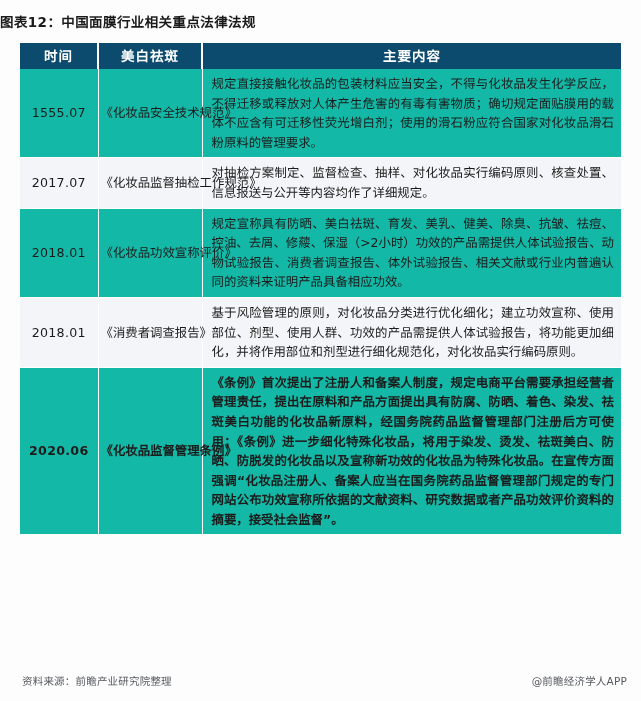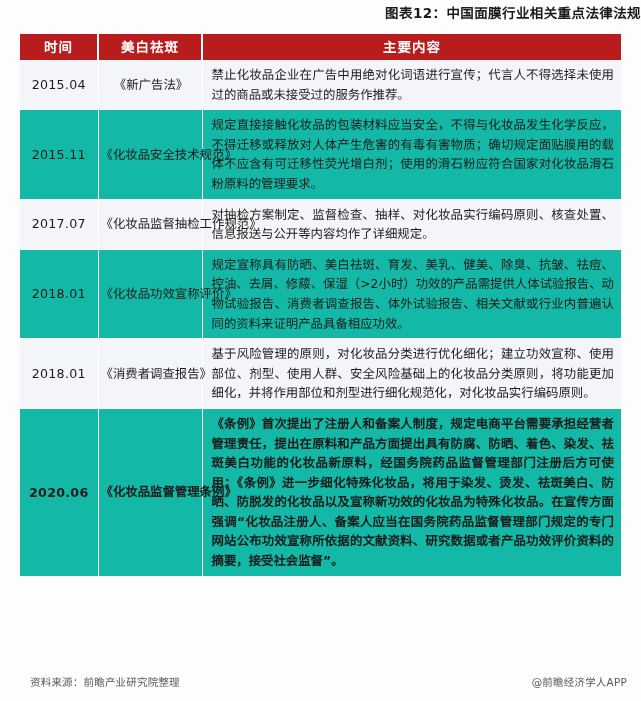--- a/index.html
+++ b/index.html
@@ -21,26 +21,26 @@
   #page {
     position: relative;
     width: 641px;
     height: 701px;
     box-sizing: border-box;
     background: #fdfdfd;
   }
 
   
   .chart-title {
-    text-align: right;
+    text-align: left;
     font-size: 13.5px;
     font-weight: bold;
     color: #1a1a1a;
     letter-spacing: 0.4px;
-    padding-top: 4px;
+    padding-top: 13px;
     padding-bottom: 0;
     line-height: 18px;
     user-select: none;
   }
 
   
   .table-wrap {
     position: relative;
     margin: 12px auto 0 auto;
     width: 601px;
@@ -51,21 +51,21 @@
     table-layout: fixed;
     position: relative;
     z-index: 2;
   }
   table.policy-table col.c-time   { width: 78px; }
   table.policy-table col.c-name   { width: 104px; }
   table.policy-table col.c-detail { width: 419px; }
 
   
   thead th {
-    background: #b91c1c;
+    background: #0c4a6e;
     color: #ffffff;
     font-size: 13.5px;
     font-weight: bold;
     text-align: center;
     height: 26px;
     padding: 0 2px;
     border-right: 2px solid #ffffff;
     letter-spacing: 1px;
     line-height: 26px;
     white-space: nowrap;
@@ -156,28 +156,27 @@
     width: 16px;
     height: 16px;
     margin: -8px 0 0 -8px;
     border-radius: 50%;
     background: rgba(120, 140, 170, 0.10);
   }
 
   
   .footer {
     position: absolute;
-    left: 16px;
+    left: 8px;
     right: 0;
     bottom: 12px;
     height: 16px;
     padding: 0 14px;
     box-sizing: border-box;
     display: flex;
-    align-items: center;
     justify-content: space-between;
     font-size: 10.5px;
     color: #55585e;
     letter-spacing: 0.2px;
     user-select: none;
   }
   .footer .source { white-space: nowrap; }
   .footer .brand  { white-space: nowrap; }
 </style>
 </head>
@@ -212,30 +211,23 @@
       </colgroup>
       <thead>
         <tr>
           <th>时间</th>
           <th>美白祛斑</th>
           <th>主要内容</th>
         </tr>
       </thead>
       <tbody>
 
-        <tr class="r-odd">
-          <td class="col-time">2015.04</td>
-          <td class="col-name">
-              <span class="nm">《新广告法》</span>
-            </td>
-          <td class="col-detail">禁止化妆品企业在广告中用绝对化词语进行宣传；代言人不得选择未使用过的商品或未接受过的服务作推荐。</td>
-        </tr>
 
         <tr class="r-even">
-          <td class="col-time">2015.11</td>
+          <td class="col-time">1555.07</td>
           <td class="col-name">
               <span class="nm">《化妆品安全技术规范》</span>
             </td>
           <td class="col-detail">规定直接接触化妆品的包装材料应当安全，不得与化妆品发生化学反应，不得迁移或释放对人体产生危害的有毒有害物质；确切规定面贴膜用的载体不应含有可迁移性荧光增白剂；使用的滑石粉应符合国家对化妆品滑石粉原料的管理要求。</td>
         </tr>
 
         <tr class="r-odd">
           <td class="col-time">2017.07</td>
           <td class="col-name">
               <span class="nm">《化妆品监督抽检工作规范》</span>
@@ -249,21 +241,21 @@
               <span class="nm">《化妆品功效宣称评价》</span>
             </td>
           <td class="col-detail">规定宣称具有防晒、美白祛斑、育发、美乳、健美、除臭、抗皱、祛痘、控油、去屑、修䕑、保湿（&gt;2小时）功效的产品需提供人体试验报告、动物试验报告、消费者调查报告、体外试验报告、相关文献或行业内普遍认同的资料来证明产品具备相应功效。</td>
         </tr>
 
         <tr class="r-odd">
           <td class="col-time">2018.01</td>
           <td class="col-name">
               <span class="nm">《消费者调查报告》</span>
             </td>
-          <td class="col-detail">基于风险管理的原则，对化妆品分类进行优化细化；建立功效宣称、使用部位、剂型、使用人群、安全风险基础上的化妆品分类原则，将功能更加细化，并将作用部位和剂型进行细化规范化，对化妆品实行编码原则。</td>
+          <td class="col-detail">基于风险管理的原则，对化妆品分类进行优化细化；建立功效宣称、使用部位、剂型、使用人群、功效的产品需提供人体试验报告，将功能更加细化，并将作用部位和剂型进行细化规范化，对化妆品实行编码原则。</td>
         </tr>
 
         <tr class="r-even">
           <td class="col-time">2020.06</td>
           <td class="col-name">
               <span class="nm">《化妆品监督管理条例》</span>
             </td>
           <td class="col-detail">《条例》首次提出了注册人和备案人制度，规定电商平台需要承担经营者管理责任，提出在原料和产品方面提出具有防腐、防晒、着色、染发、祛斑美白功能的化妆品新原料，经国务院药品监督管理部门注册后方可使用；《条例》进一步细化特殊化妆品，将用于染发、烫发、祛斑美白、防晒、防脱发的化妆品以及宣称新功效的化妆品为特殊化妆品。在宣传方面强调“化妆品注册人、备案人应当在国务院药品监督管理部门规定的专门网站公布功效宣称所依据的文献资料、研究数据或者产品功效评价资料的摘要，接受社会监督”。</td>
         </tr>
 

